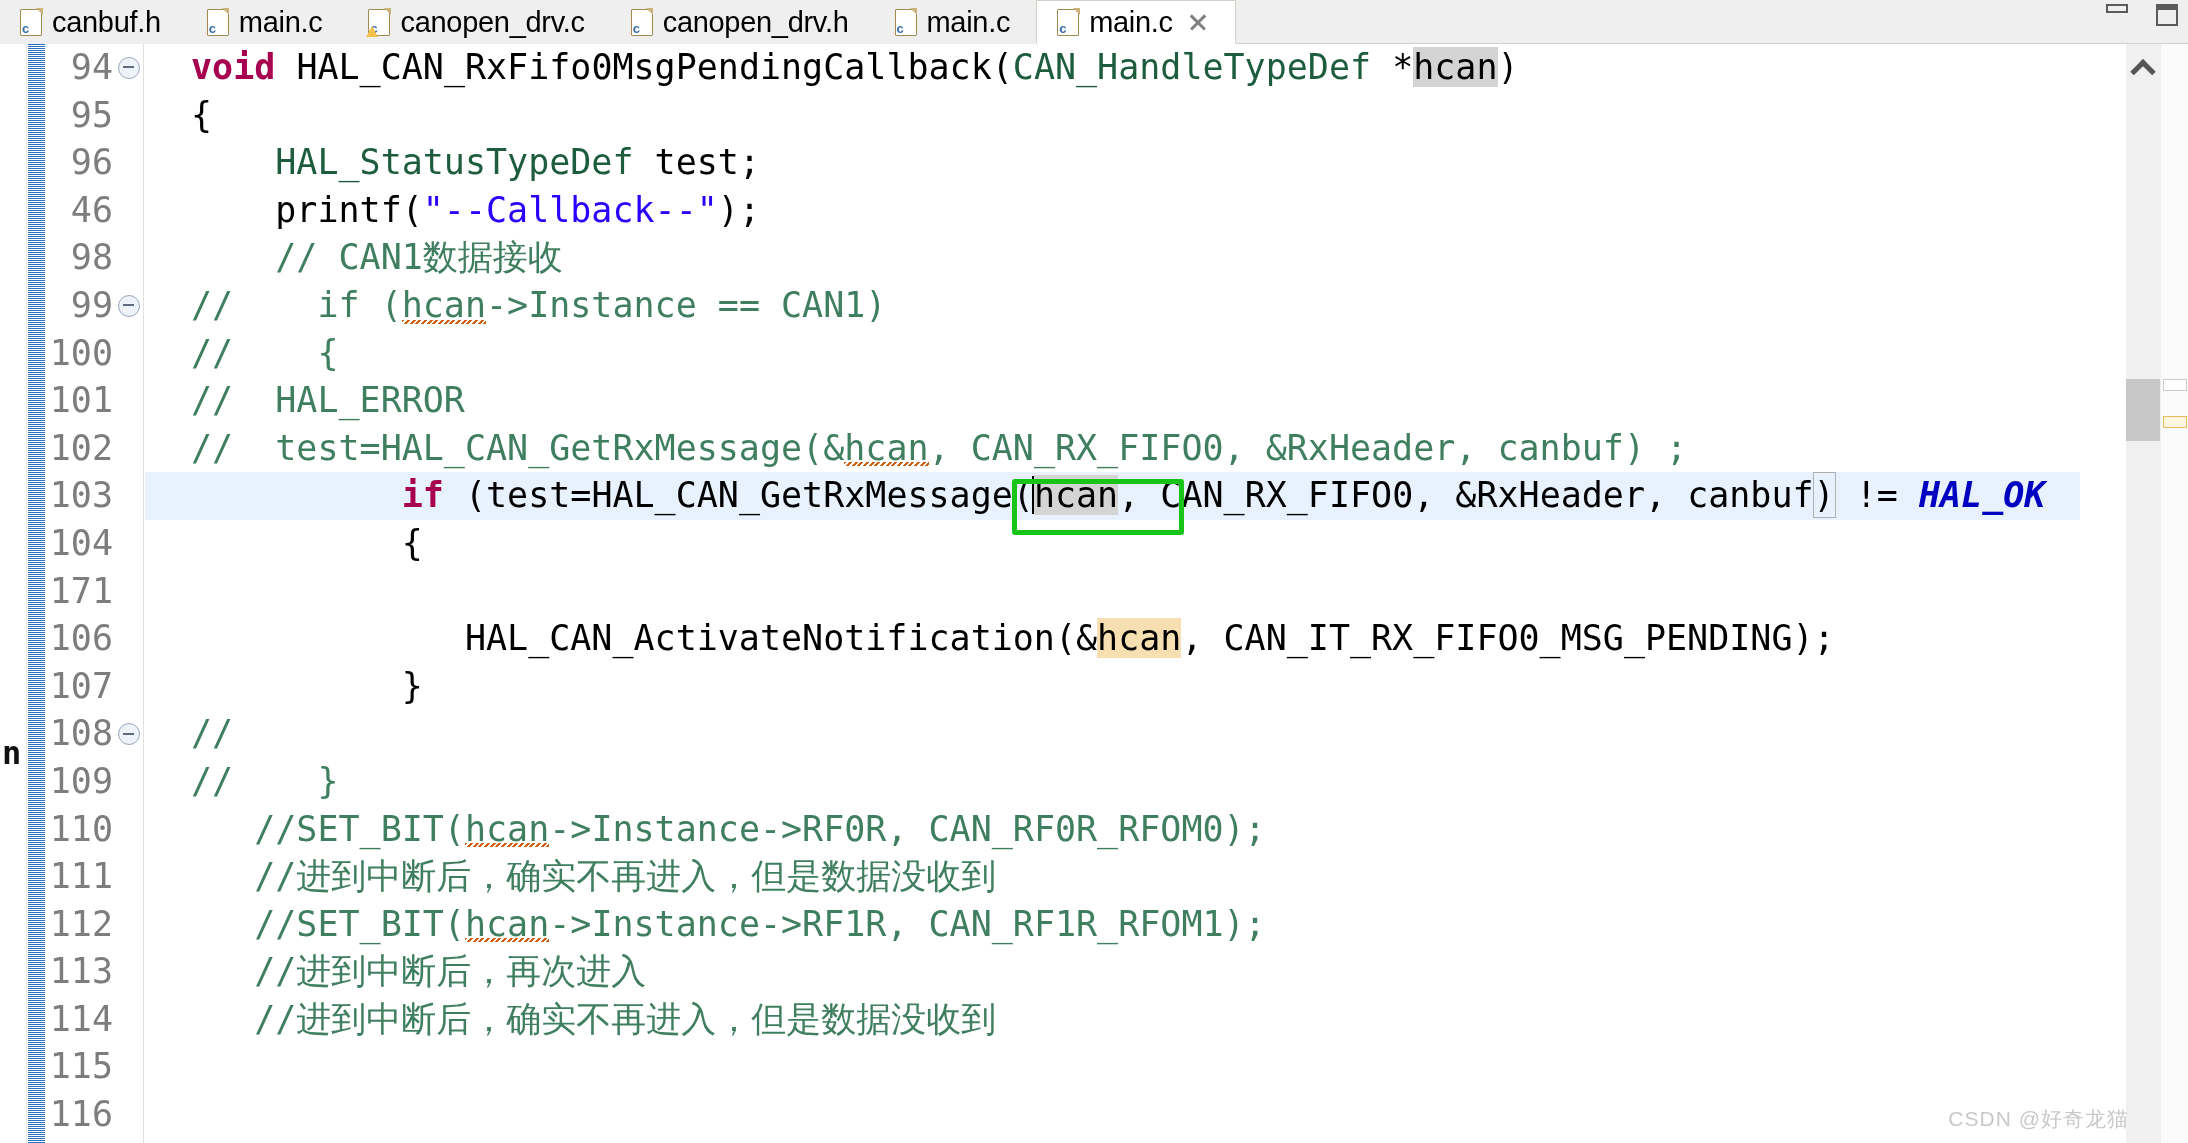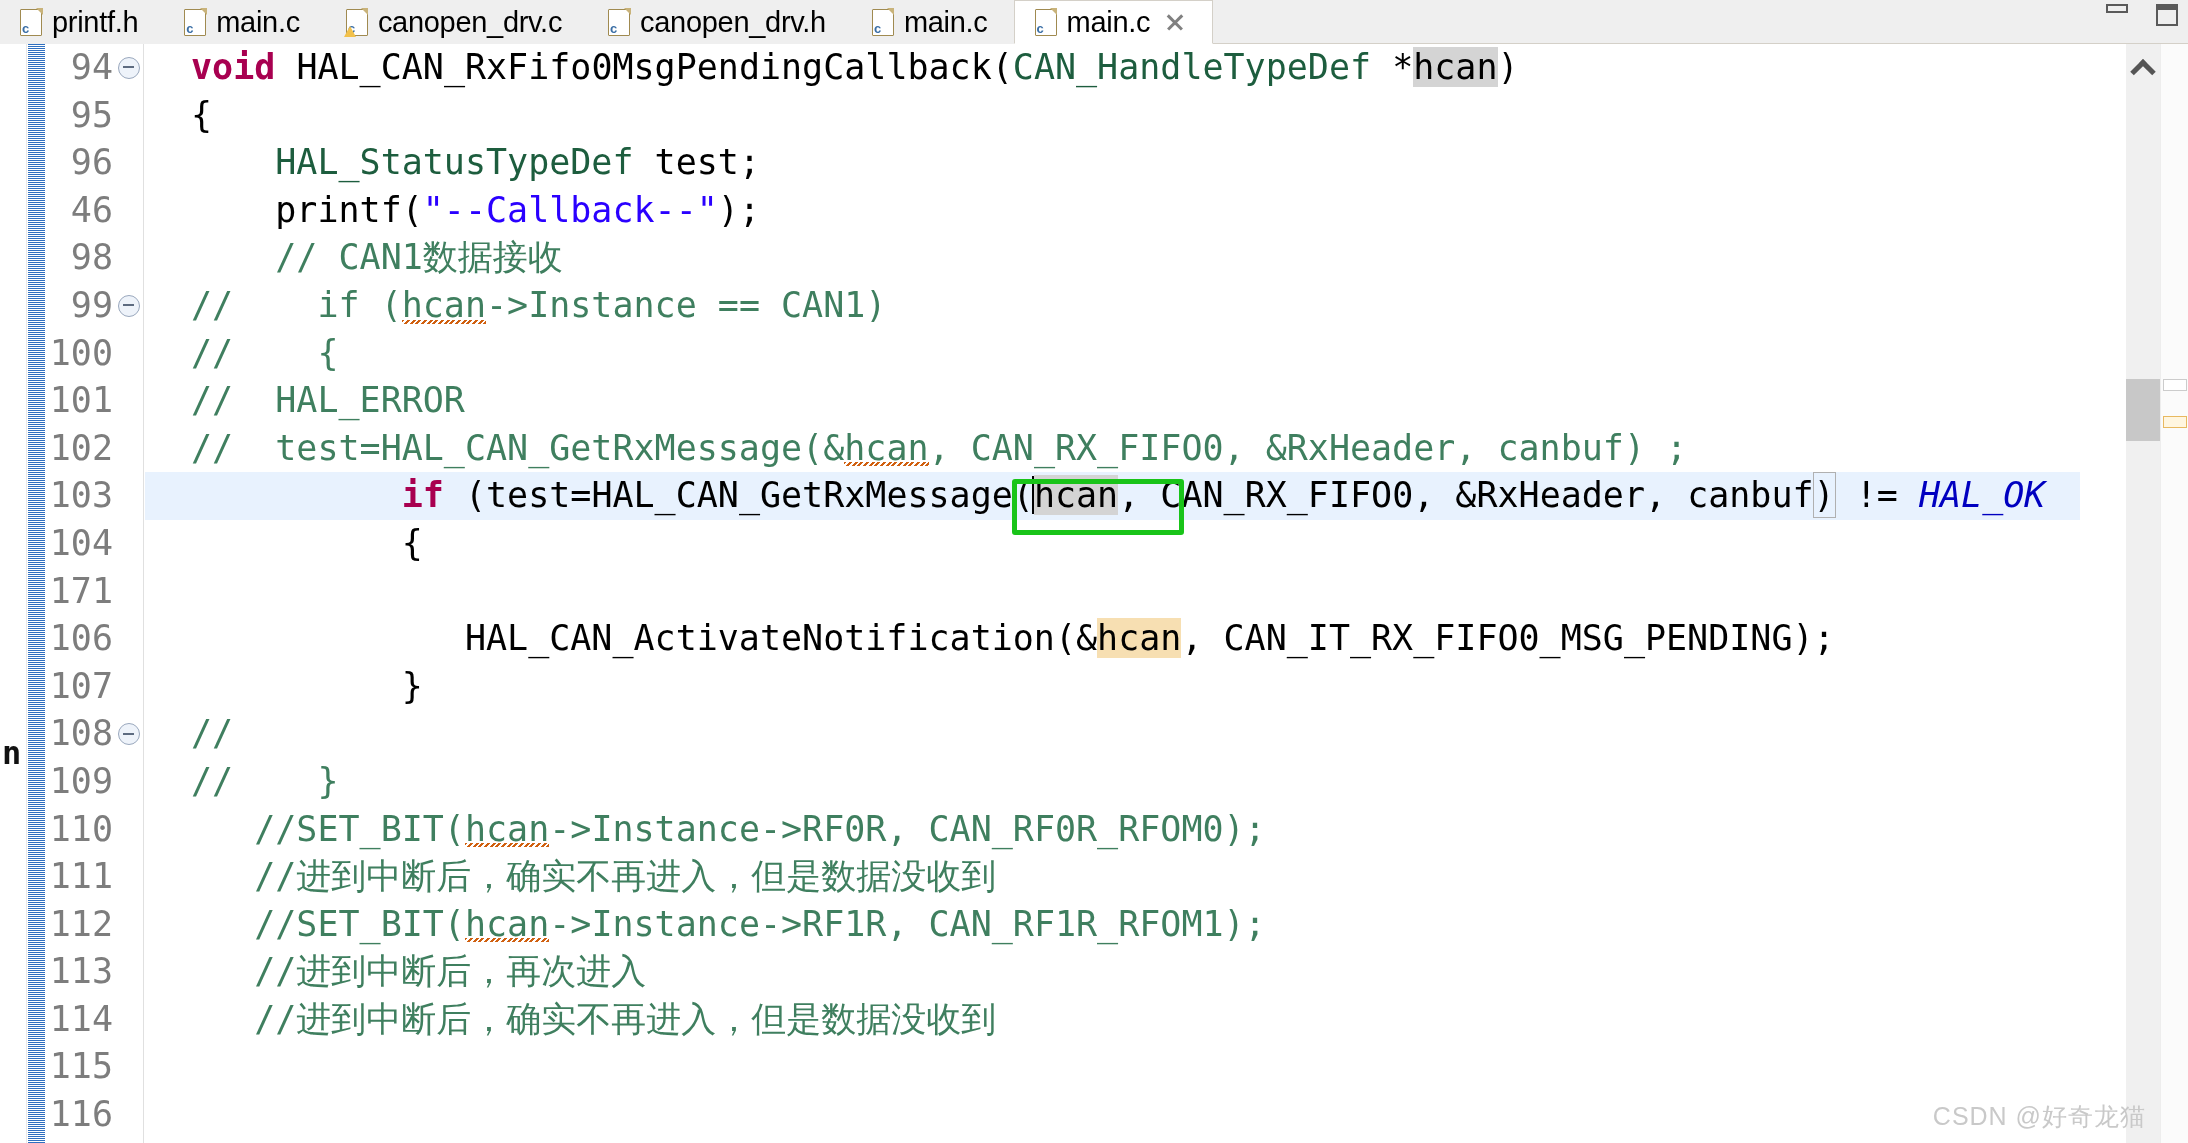--- a/index.html
+++ b/index.html
@@ -215,21 +215,21 @@
     content: "";
     position: absolute;
     left: 4px; top: 8.5px;
     width: 11px; height: 2px;
     background: #5d6b80;
   }
   .kw2     { color: #a80050; font-weight: bold; }
   .type    { color: #1d5d3e; }
   .str     { color: #2a00ff; }
   .cmt     { color: #3f7f5f; }
-  .field   { color: #0000c0; font-style: italic; }
+  .field   { color: #0000c0; font-style: italic; font-weight: bold; }
   .plain   { color: #000000; }
 
   .occ-gray   { background: #d4d4d4; }
   .occ-orange { background: #f7dfb2; }
 
   
   .annot-box {
     position: absolute;
     border: 5px solid #19c419;
     border-radius: 3px;
@@ -319,41 +319,41 @@
     left: 2px; top: 690px;
     font-family: "DejaVu Sans Mono", monospace;
     font-size: 32px;
     font-weight: bold;
     color: #111;
   }
 
   
   .watermark {
     position: absolute;
-    right: 42px; bottom: 10px;
+    right: 59px; bottom: 10px;
     font-family: "Liberation Sans", sans-serif;
-    font-size: 25px;
+    font-size: 21px;
     color: #c9c9c9;
     letter-spacing: 1px;
     z-index: 40;
     user-select: none;
   }
 </style>
 </head>
 <body>
 
 <div id="app">
 
   <div class="tabbar">
 
     <div class="tab">
       <span class="file-icon">
           <span class="ci">c</span>
         </span>
-      <span class="tab-label">printf.h</span>
+      <span class="tab-label">canbuf.h</span>
     </div>
 
     <div class="tab">
       <span class="file-icon">
           <span class="ci">c</span>
         </span>
       <span class="tab-label">main.c</span>
     </div>
 
     <div class="tab">

